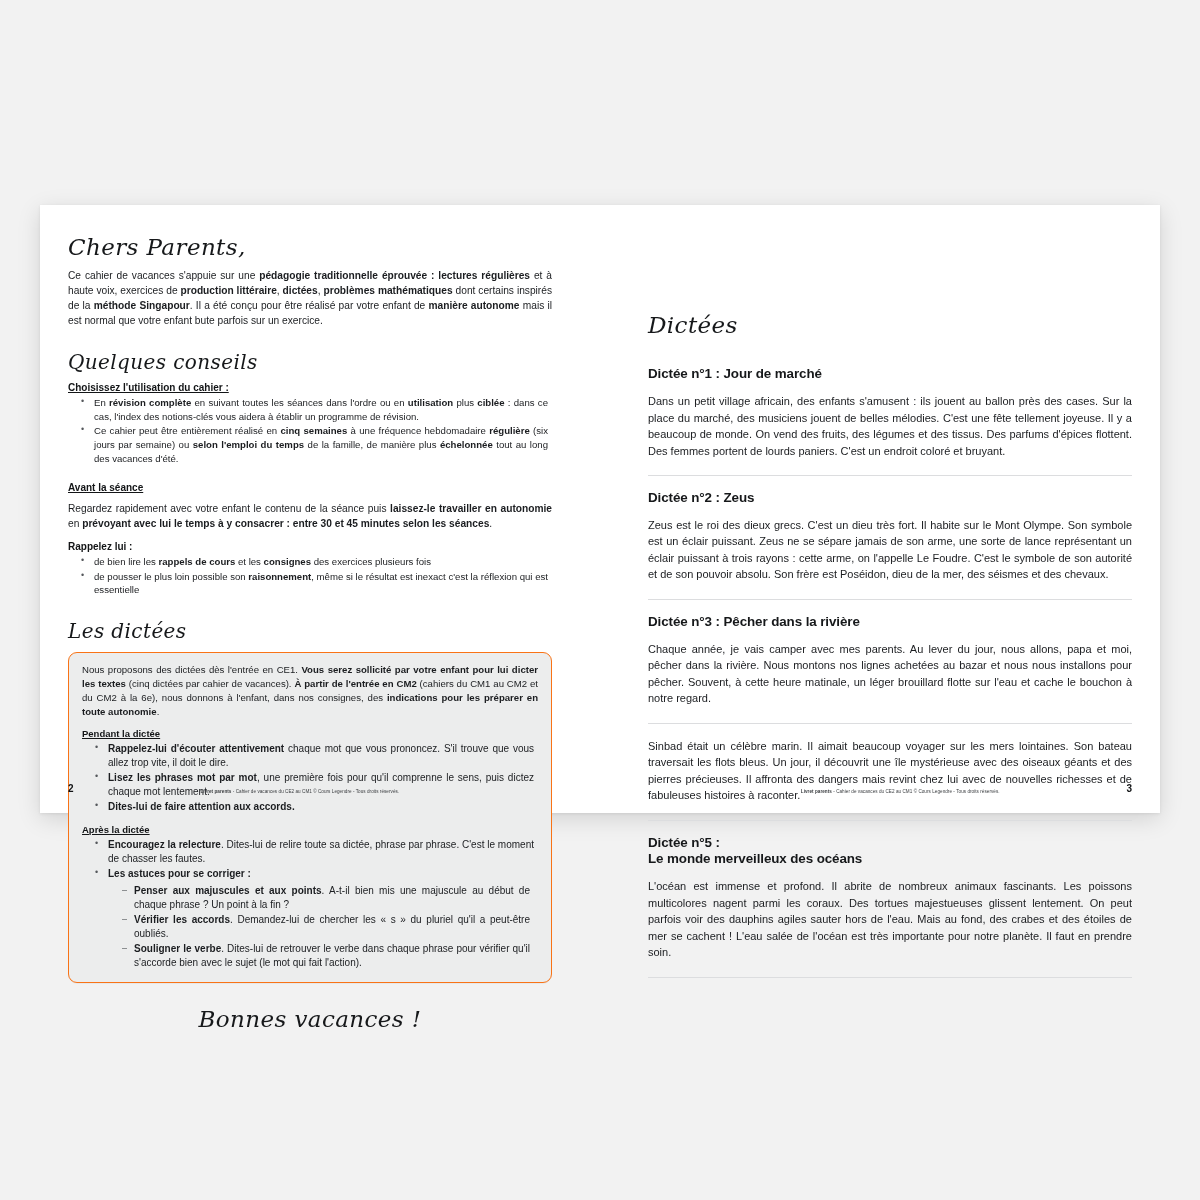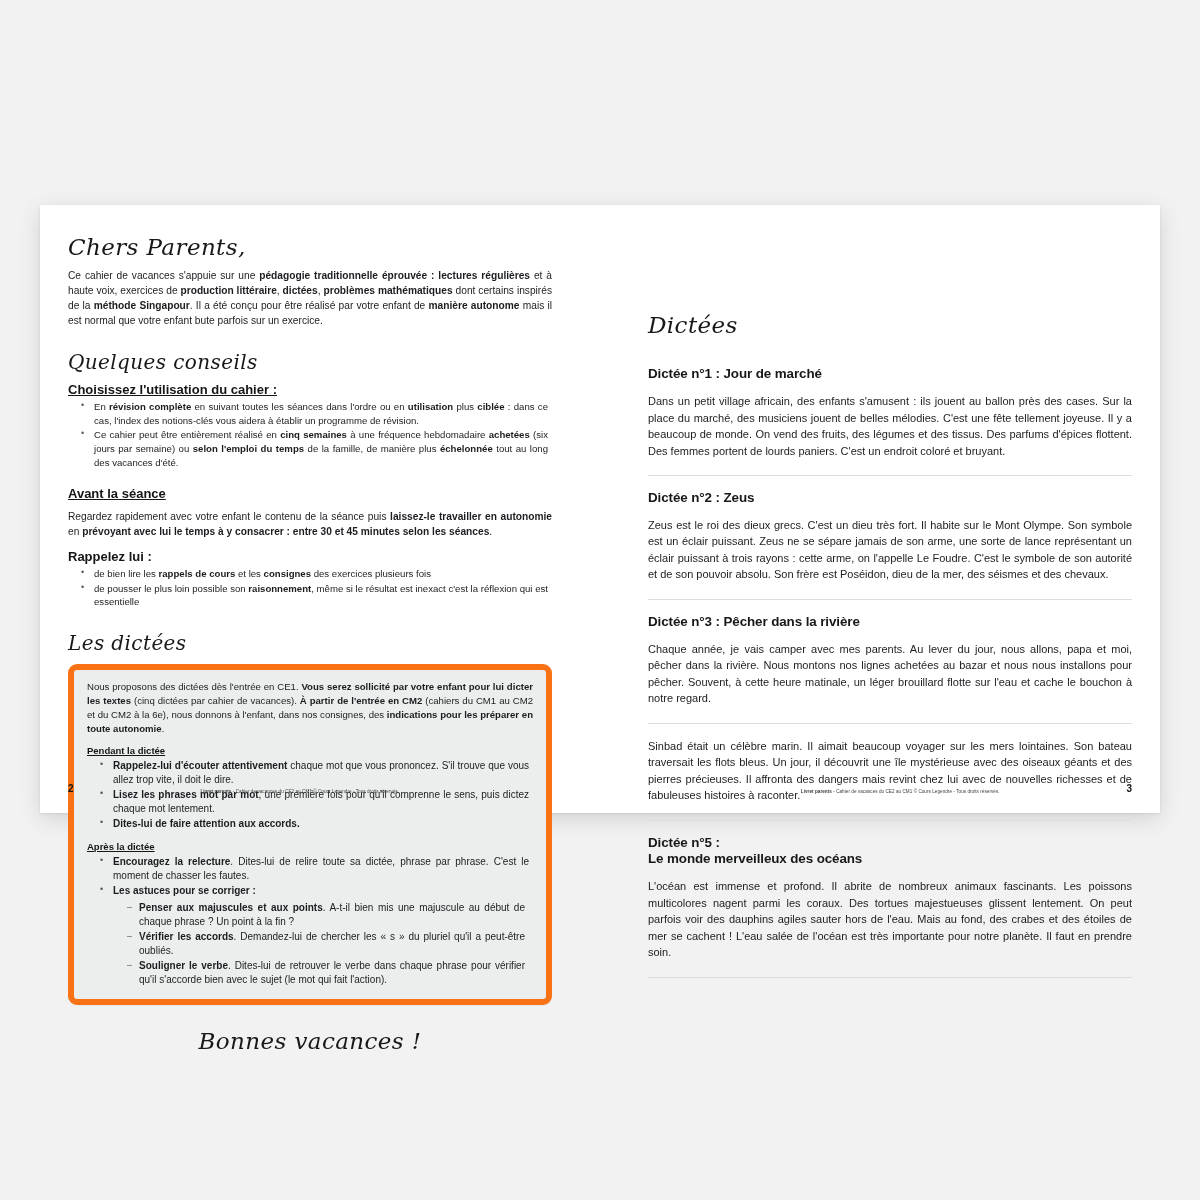--- a/index.html
+++ b/index.html
@@ -51,21 +51,21 @@
   .body-txt {
     font-size: 10.2px;
     line-height: 1.47;
     color: #1b1d20;
     text-align: justify;
     margin: 0;
   }
   .body-txt b { font-weight: bold; }
 
   .sub-head {
-    font-size: 13px;
+    font-size: 10px;
     font-weight: bold;
     color: #131517;
     text-decoration: underline;
     margin: 0;
   }
 
   ul.bullets, ul.bullets ul {
     margin: 3px 0 0 0;
     padding-left: 26px;
     list-style: none;
@@ -95,21 +95,21 @@
     font-size: 9px;
   }
 
   .spacer-sm { height: 9px; }
   .spacer-md { height: 16px; }
   .spacer-lg { height: 22px; }
 
   
   .callout {
     margin-top: 10px;
-    border: 6px solid #f97316;
+    border: 1px solid #f97316;
     border-radius: 9px;
     background: #eceded;
     padding: 10px 13px 11px 13px;
     box-sizing: border-box;
     box-shadow: 0 1px 0 rgba(0,0,0,0.04);
   }
   .callout .body-txt { font-size: 9.6px; line-height: 1.45; }
   .callout .sub-head { font-size: 9.5px; }
   .callout ul.bullets > li { font-size: 10px; line-height: 1.4; }
 
@@ -184,21 +184,21 @@
     <div class="spacer-lg"></div>
 
     <div class="script script-lg">Quelques conseils</div>
 
     <div class="spacer-sm"></div>
 
     <p class="sub-head">Choisissez l'utilisation du cahier :</p>
 
     <ul class="bullets">
         <li><span><span>En </span><b>révision complète</b><span> en suivant toutes les séances dans l'ordre ou en </span><b>utilisation</b><span> plus </span><b>ciblée</b><span> : dans ce cas, l'index des notions-clés vous aidera à établir un programme de révision.</span></span></li>
-        <li><span><span>Ce cahier peut être entièrement réalisé en </span><b>cinq semaines</b><span> à une fréquence hebdomadaire </span><b>achetées</b><span> (six jours par semaine) ou </span><b>selon l'emploi du temps</b><span> de la famille, de manière plus </span><b>échelonnée</b><span> tout au long des vacances d'été.</span></span></li>
+        <li><span><span>Ce cahier peut être entièrement réalisé en </span><b>cinq semaines</b><span> à une fréquence hebdomadaire </span><b>régulière</b><span> (six jours par semaine) ou </span><b>selon l'emploi du temps</b><span> de la famille, de manière plus </span><b>échelonnée</b><span> tout au long des vacances d'été.</span></span></li>
       </ul>
 
     <div class="spacer-md"></div>
 
     <p class="sub-head">Avant la séance</p>
 
     <div class="spacer-sm"></div>
 
     <p class="body-txt"><span>Regardez rapidement avec votre enfant le contenu de la séance puis </span><b>laissez-le travailler en autonomie</b><span> en </span><b>prévoyant avec lui le temps à y consacrer : entre 30 et 45 minutes selon les séances</b><span>.</span></p>
 

